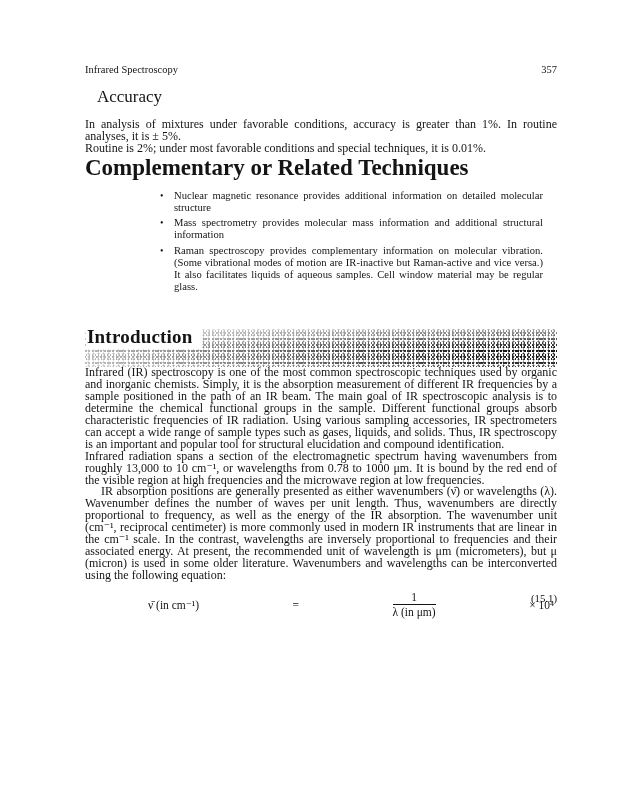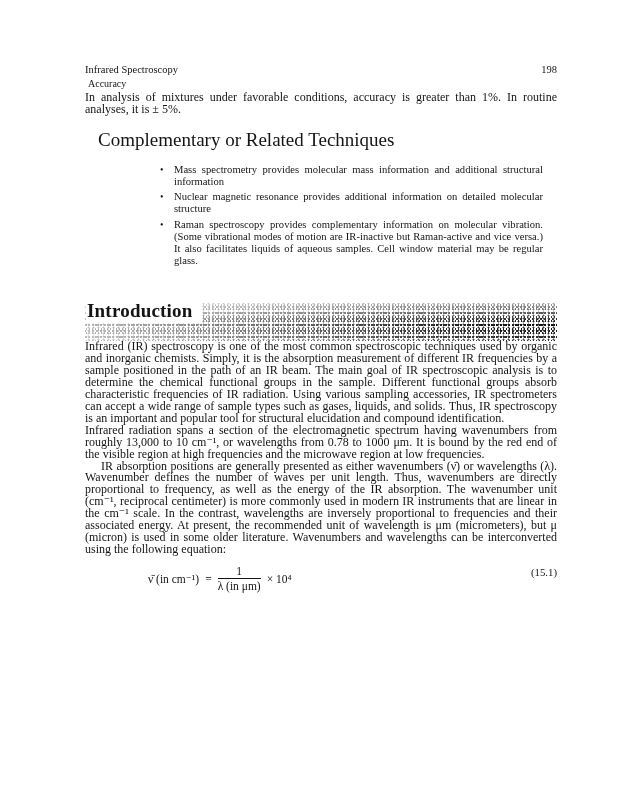--- a/index.html
+++ b/index.html
@@ -10,22 +10,22 @@
     color: #141414;
     -webkit-font-smoothing: antialiased;
   }
   .page { position: relative; width: 617px; height: 800px; background: #fff; overflow: hidden; }
   .content { position: absolute; left: 85px; top: 64px; width: 472px; }
 
   .running-row { display: flex; justify-content: space-between; font-size: 10.5px; }
 
   .indent { margin-left: 60px; }
 
-  h3.sub-head { font-size: 10px; font-weight: 400; margin: 3px; }
-  h2.sec-head { font-size: 19px; font-weight: 400; margin: 13px; }
+  h3.sub-head { font-size: 17px; font-weight: 400; margin: 12px; }
+  h2.sec-head { font-size: 23px; font-weight: 700; margin: 0; }
   h2.sec-head-sm { font-size: 15.5px; font-weight: 400; margin: 0; }
 
   p.body-text {
     font-size: 12px; line-height: 11.9px;
     text-align: justify; margin: 0;
   }
   p.ind-first { text-indent: 16px; }
 
   .mt-accuracy { margin-top: 30px; }
   .mt-para { margin-top: 7px; }
@@ -69,48 +69,49 @@
   .intro-title {
     position: absolute; top: -3px; left: 1px;
     margin: 0; padding: 0 9px 1px 1px;
     background: #ffffff;
     font-size: 19px; font-weight: 700; letter-spacing: .2px;
   }
 
   
   .equation-row {
     position: relative;
-    display: flex; align-items: center; justify-content: flex-start;
+    display: flex; align-items: center; justify-content: space-between;
     font-size: 11.5px; min-height: 30px;
   }
   .equation-row .eq-piece { margin: 0 3px; }
   .frac { display: inline-flex; flex-direction: column; text-align: center; margin: 0 3px; }
   .frac .num { border-bottom: 1px solid #141414; padding: 0 4px 1px 4px; line-height: 12px; }
   .frac .den { padding-top: 1px; line-height: 12px; }
   .eq-number { position: absolute; right: 0; top: 2px; font-size: 10.8px; }
 </style>
 </head>
 <body>
 
 <div class="page">
   <div class="content">
 
     <div class="running-row">
       <span>Infrared Spectroscopy</span>
-      <span>198</span>
+      <span>357</span>
     </div>
 
     <h3 class="sub-head indent mt-accuracy">Accuracy</h3>
     <p class="body-text indent mt-para">In analysis of mixtures under favorable conditions, accuracy is greater than 1%. In routine analyses, it is ± 5%.</p>
 
+    <p class="body-text indent mt-para">Routine is 2%; under most favorable conditions and special techniques, it is 0.01%.</p>
 
     <h2 class="sec-head mt-comp">Complementary or Related Techniques</h2>
     <ul class="bullet-list">
+      <li>Nuclear magnetic resonance provides additional information on detailed molecular structure</li>
       <li>Mass spectrometry provides molecular mass information and additional structural information</li>
-      <li>Nuclear magnetic resonance provides additional information on detailed molecular structure</li>
       <li>Raman spectroscopy provides complementary information on molecular vibration. (Some vibrational modes of motion are IR-inactive but Raman-active and vice versa.) It also facilitates liquids of aqueous samples. Cell window material may be regular glass.</li>
     </ul>
 
     <div class="intro-band mt-band">
       <div class="dots-wrap">
           <div class="dots"></div>
         </div>
       <h1 class="intro-title">Introduction</h1>
     </div>
 

